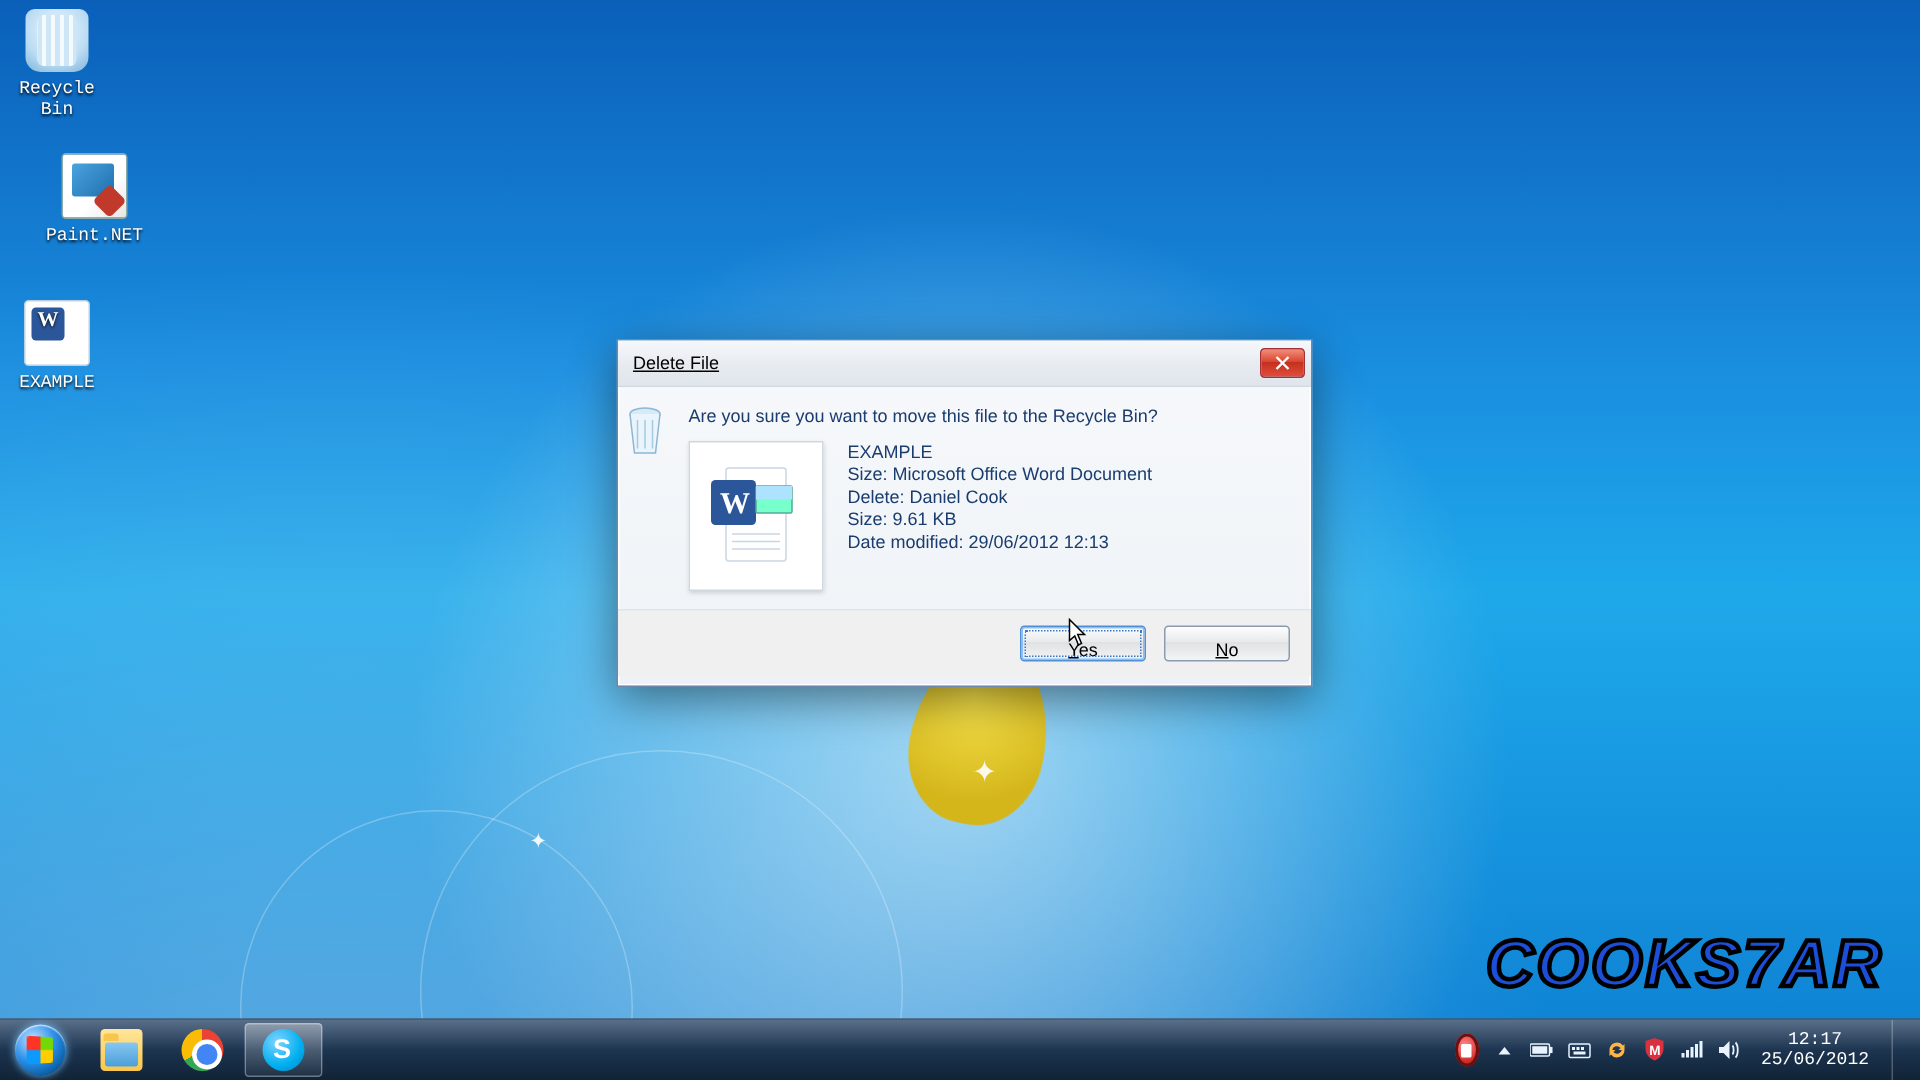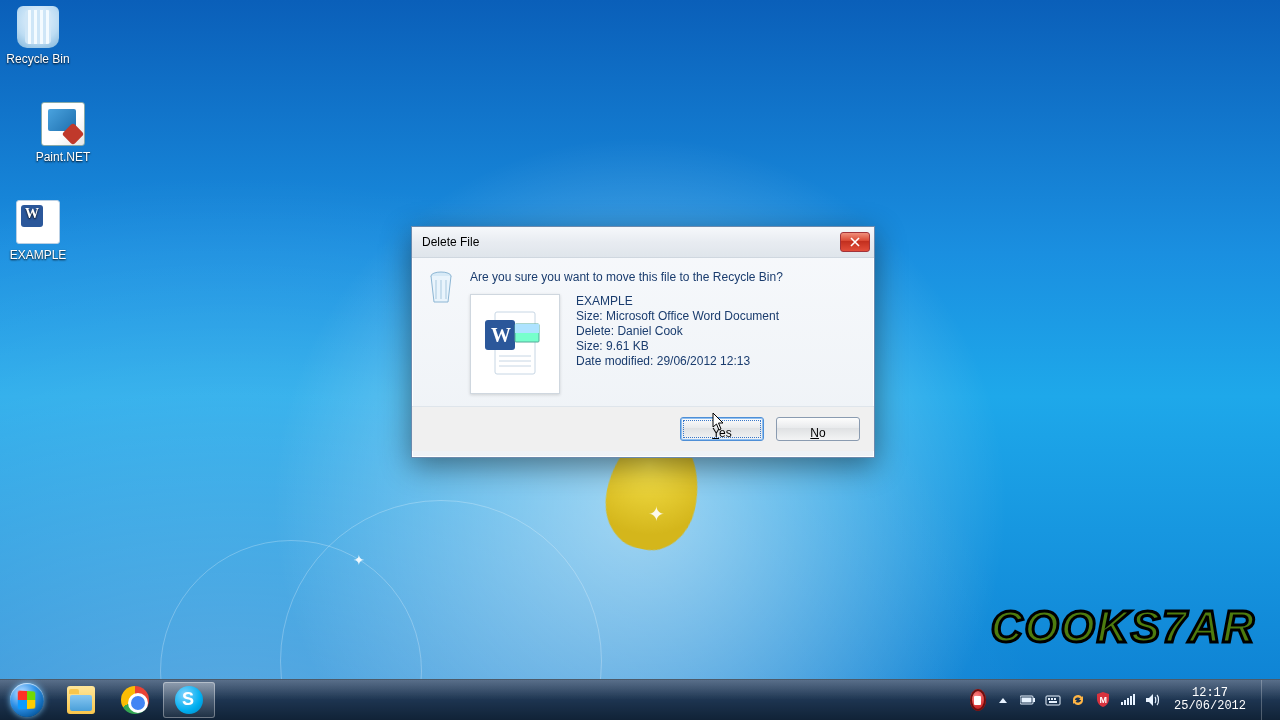--- a/index.html
+++ b/index.html
@@ -11,46 +11,46 @@
       linear-gradient(180deg,#0a5fb9 0%,#1a8fe0 35%,#1ea8ea 55%,#0d7fd2 100%);
   }
   
   .swirl{position:absolute;border:2px solid rgba(255,255,255,.25);border-radius:50%;}
   .leaf{position:absolute;width:90px;height:120px;background:radial-gradient(circle at 40% 30%,#f6e24a,#d4b61b 70%);border-radius:60% 60% 55% 55% / 70% 70% 50% 50%;filter:blur(.3px);transform:rotate(12deg);}
   .orange{position:absolute;width:110px;height:60px;background:#e96a2b;border-radius:60px 60px 0 0;}
   .sparkle{position:absolute;color:rgba(255,255,255,.9);font-size:20px;}
   
   .desktop-icon{position:absolute;width:76px;text-align:center;color:#fff;text-shadow:0 1px 2px #000;}
   .desktop-icon .ic{width:42px;height:42px;margin:0 auto 4px;}
-  .desktop-icon span{display:block;font-size:12px;line-height:14px;}
+  .desktop-icon span{display:block;font-size:12px;line-height:14px;font-family:Liberation Mono, monospace;}
   
   .ic-recycle{background:radial-gradient(circle at 50% 35%,#eef7ff 0%,#bcdcf3 60%,#7fb4da 100%);border-radius:6px 6px 10px 10px;position:relative;}
   .ic-recycle:before{content:"";position:absolute;left:8px;right:8px;top:4px;bottom:4px;background:repeating-linear-gradient(90deg,#cfe6f7 0 3px,#f4fbff 3px 6px);border-radius:4px;}
   
   .ic-paint{background:linear-gradient(135deg,#fff 60%,#e6e6e6);border:1px solid #8aa;position:relative;border-radius:3px;}
   .ic-paint:before{content:"";position:absolute;left:6px;top:6px;width:28px;height:22px;background:linear-gradient(135deg,#4aa3df,#1e6fae);border-radius:2px;}
   .ic-paint:after{content:"";position:absolute;right:3px;bottom:3px;width:16px;height:16px;background:#c0392b;border-radius:3px;transform:rotate(45deg);}
   
   .ic-doc{background:#fff;border:1px solid #b9cfe4;border-radius:3px;position:relative;}
   .ic-doc:before{content:"";position:absolute;left:4px;top:4px;width:22px;height:22px;background:#2b579a;border-radius:3px;}
   .ic-doc:after{content:"W";position:absolute;left:8px;top:5px;color:#fff;font:bold 14px "Segoe UI";}
 
   
   #dialog{position:absolute;left:411px;top:226px;width:462px;height:230px;
     border:1px solid #6b8aad;background:
       linear-gradient(180deg,#f7f9fc 0%,#eef2f6 100%);
     box-shadow:0 0 0 1px #fff inset,0 8px 28px rgba(0,0,0,.45);}
   #titlebar{height:30px;background:linear-gradient(180deg,#f6f8fb,#e8ecf1 50%,#dfe5eb);
     border-bottom:1px solid #cfd7df;display:flex;align-items:center;padding:0 4px 0 10px;}
-  #titlebar .title{flex:1;font-size:12px;color:#000;}
+  #titlebar .title{flex:1;font-size:12px;color:#000;text-decoration:underline;}
   #closebtn{width:28px;height:18px;border:1px solid #a2333a;border-radius:3px;
     background:linear-gradient(180deg,#f08f7b,#d94530 45%,#c22f1e 46%,#e24d3a);
     color:#fff;display:flex;align-items:center;justify-content:center;cursor:default;}
   #closebtn svg{width:10px;height:10px;}
-  #body{padding:12px 18px 0 14px;display:flex;gap:14px;height:148px;box-sizing:border-box;color:#1a3c6e;}
+  #body{padding:12px 18px 0 3px;display:flex;gap:14px;height:148px;box-sizing:border-box;color:#1a3c6e;}
   #body .bin-ic{width:30px;height:36px;flex:0 0 30px;}
   #body .msg{flex:1;}
   #body .msg p{margin:0 0 10px;color:#1a3c6e;}
   #body .file{display:flex;gap:16px;margin-top:2px;}
   #body .thumb{width:88px;height:98px;border:1px solid #cfd7df;background:#fff;box-shadow:0 1px 3px rgba(0,0,0,.15);display:flex;align-items:center;justify-content:center;}
   #body .thumb-inner{width:60px;height:68px;position:relative;}
   #body .meta{display:flex;flex-direction:column;gap:1px;color:#1a3c6e;}
   #body .meta span{white-space:nowrap;}
   #footer{height:44px;border-top:1px solid #dfe5eb;background:#f0f0f0;display:flex;align-items:center;justify-content:flex-end;gap:12px;padding:0 14px;}
   .btn{width:82px;height:22px;border:1px solid #8a9bb0;background:linear-gradient(180deg,#fdfdfd,#e8eaec 45%,#dfe1e3 46%,#f3f4f5);
@@ -93,22 +93,22 @@
 
   #tray{margin-left:auto;display:flex;align-items:center;gap:9px;padding:0 8px 0 6px;height:100%;color:#fff;}
   #tray .tray-ic{width:16px;height:16px;display:flex;align-items:center;justify-content:center;font-size:14px;color:#e8f3ff;}
   #tray .snag{width:22px;height:22px;border-radius:50%;background:radial-gradient(circle at 40% 35%,#ff8a8a,#d53030 60%,#921515);box-shadow:0 0 0 2px #6b0f0f inset;display:flex;align-items:center;justify-content:center;}
   #tray .snag:before{content:"";width:7px;height:9px;background:#fff;border-radius:1px;}
   #tray .clock{font-size:12px;line-height:13px;text-align:center;padding:0 4px;color:#fff;font-family:Liberation Mono, monospace;}
   #tray .showdesk{width:10px;height:40px;border-left:1px solid rgba(255,255,255,.25);margin-left:2px;}
   .chevron-up{width:0;height:0;border-left:4px solid transparent;border-right:4px solid transparent;border-bottom:5px solid #e8f3ff;margin:auto;}
 
   
-  #watermark{position:absolute;right:24px;bottom:68px;font:italic 900 44px "Arial Black",Impact,sans-serif;
-    color:#4d7c0f;-webkit-text-stroke:3px #000;letter-spacing:2px;}
+  #watermark{position:absolute;right:24px;bottom:52px;font:italic 900 44px "Arial Black",Impact,sans-serif;
+    color:#1d4ed8;-webkit-text-stroke:3px #000;letter-spacing:2px;}
 
 </style>
 </head>
 <body>
 
 <div id="wallpaper">
   <div class="orange" style="left:575px;top:230px;"></div>
   <div class="leaf" style="left:608px;top:430px;"></div>
   <div class="swirl" style="left:280px;top:500px;width:320px;height:320px;border-width:1px;"></div>
   <div class="swirl" style="left:160px;top:540px;width:260px;height:260px;border-width:1px;"></div>

